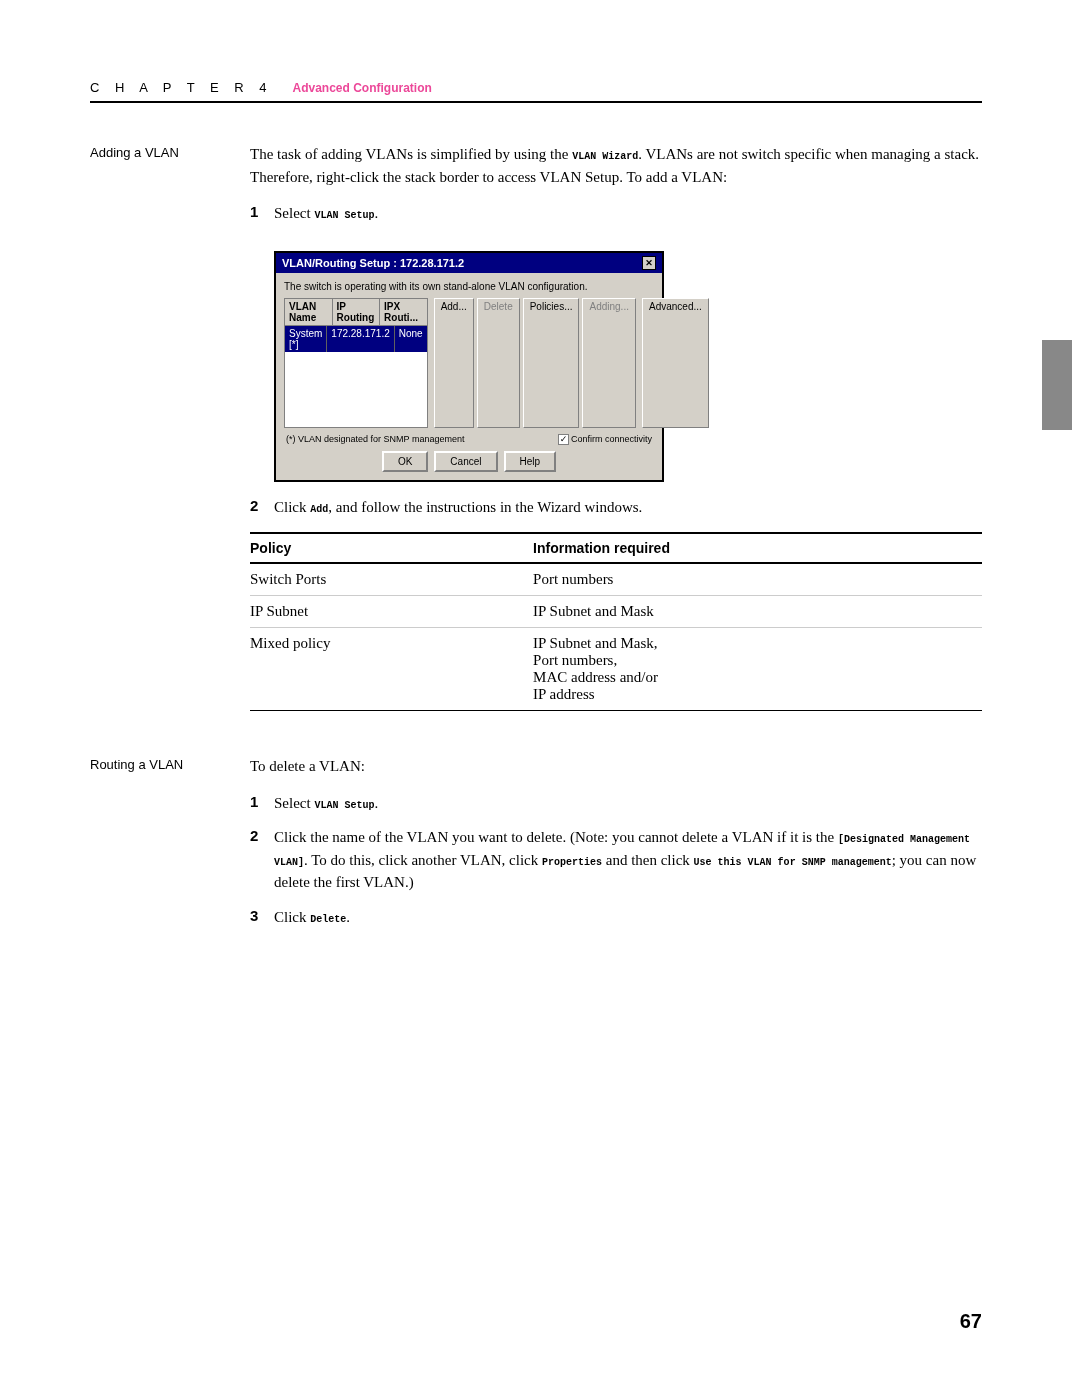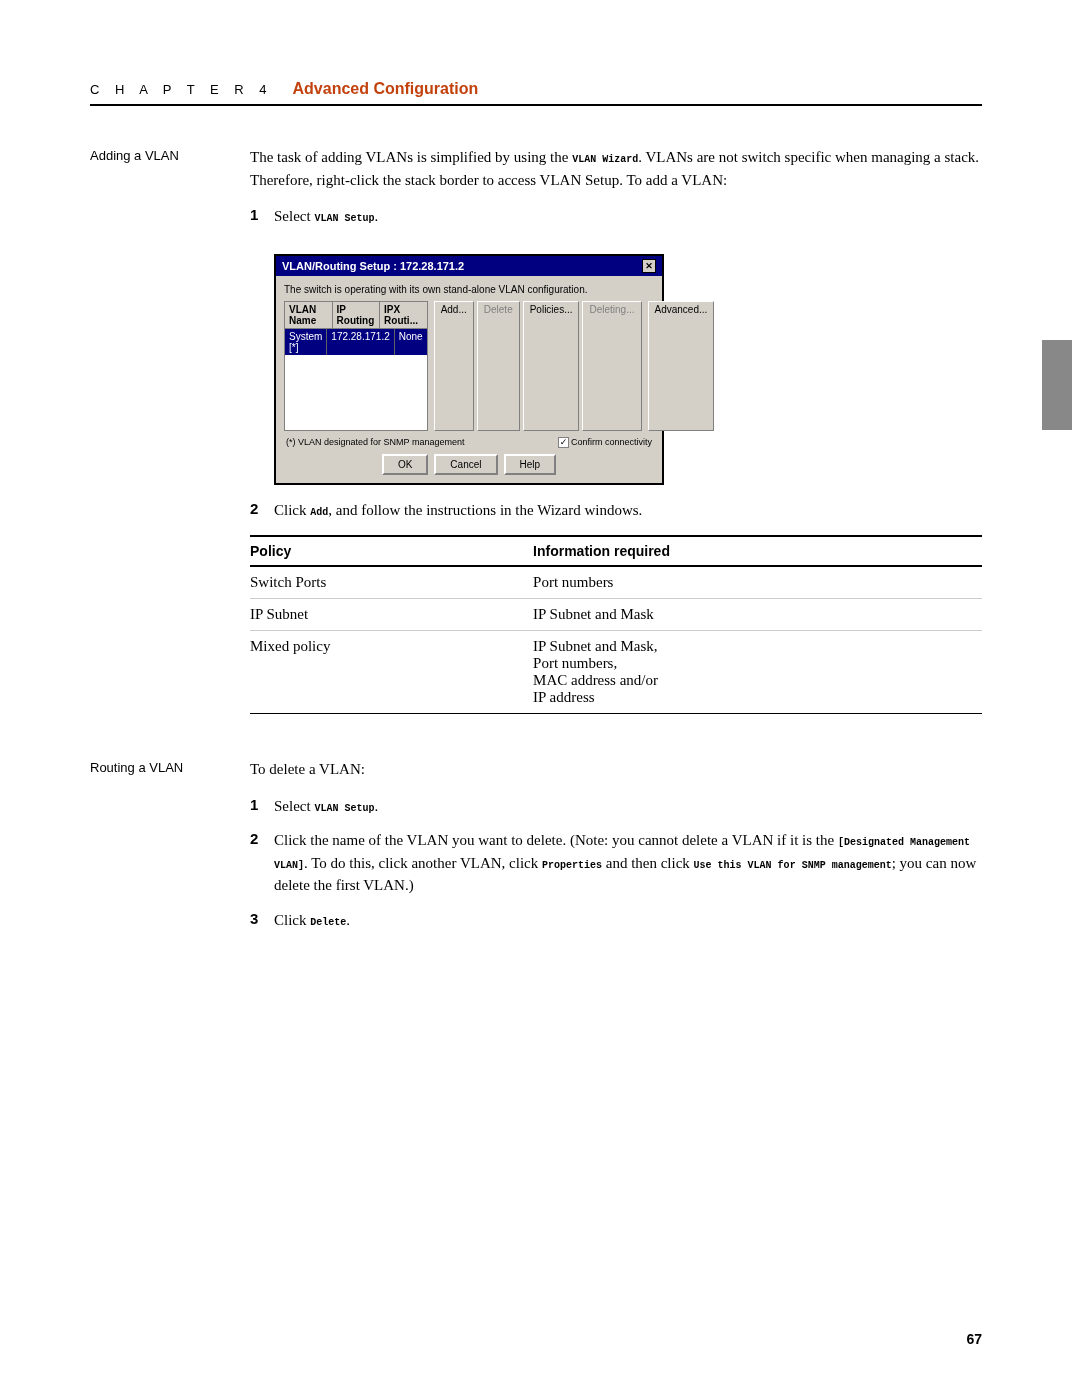--- a/index.html
+++ b/index.html
@@ -31,23 +31,23 @@
     .chapter-label {
       font-family: Arial, Helvetica, sans-serif;
       font-size: 13px;
       letter-spacing: 6px;
       font-weight: normal;
       color: #000;
       margin-right: 20px;
     }
     .chapter-title {
       font-family: Arial, Helvetica, sans-serif;
-      font-size: 16px;
-      font-weight: bold;
-      color: #c2410c;
+      font-size: 12px;
+      font-weight: bold;
+      color: #ec4899;
     }
 
     
     .side-tab {
       position: absolute;
       right: 0;
       top: 340px;
       width: 30px;
       height: 90px;
       background: #888;
@@ -266,24 +266,24 @@
       vertical-align: top;
       border-bottom: 1px solid #ccc;
     }
     .policy-table tr:last-child td {
       border-bottom: 1px solid #000;
     }
 
     
     .page-number {
       position: absolute;
-      bottom: 50px;
+      bottom: 64px;
       right: 90px;
       font-family: Arial, Helvetica, sans-serif;
-      font-size: 14px;
+      font-size: 20px;
       font-weight: bold;
       text-align: center;
     }
 
     
     .deleting-section {
       margin-top: 30px;
     }
   </style>
 </head>
@@ -333,21 +333,21 @@
                     <div class="cell">System [*]</div>
                     <div class="cell">172.28.171.2</div>
                     <div class="cell">None</div>
                   </div>
                 </div>
               </div>
               <div class="dialog-buttons">
                 <div class="dialog-btn">Add...</div>
                 <div class="dialog-btn disabled">Delete</div>
                 <div class="dialog-btn">Policies...</div>
-                <div class="dialog-btn disabled">Deleting...</div>
+                <div class="dialog-btn disabled">Adding...</div>
                 <div style="margin-top:10px;"></div>
                 <div class="dialog-btn">Advanced...</div>
               </div>
             </div>
             <div class="dialog-footer">
               <span class="dialog-footer-text">(*) VLAN designated for SNMP management</span>
               <div class="checkbox-area">
                 <div class="checkbox-box">✓</div>
                 <span>Confirm connectivity</span>
               </div>

